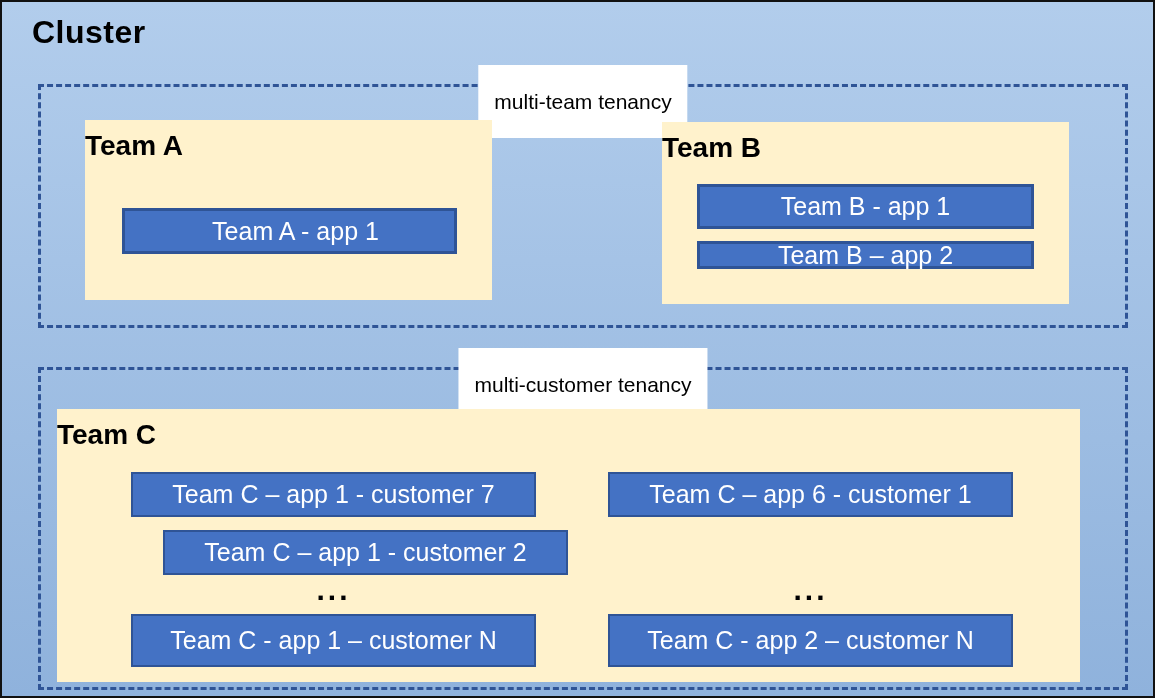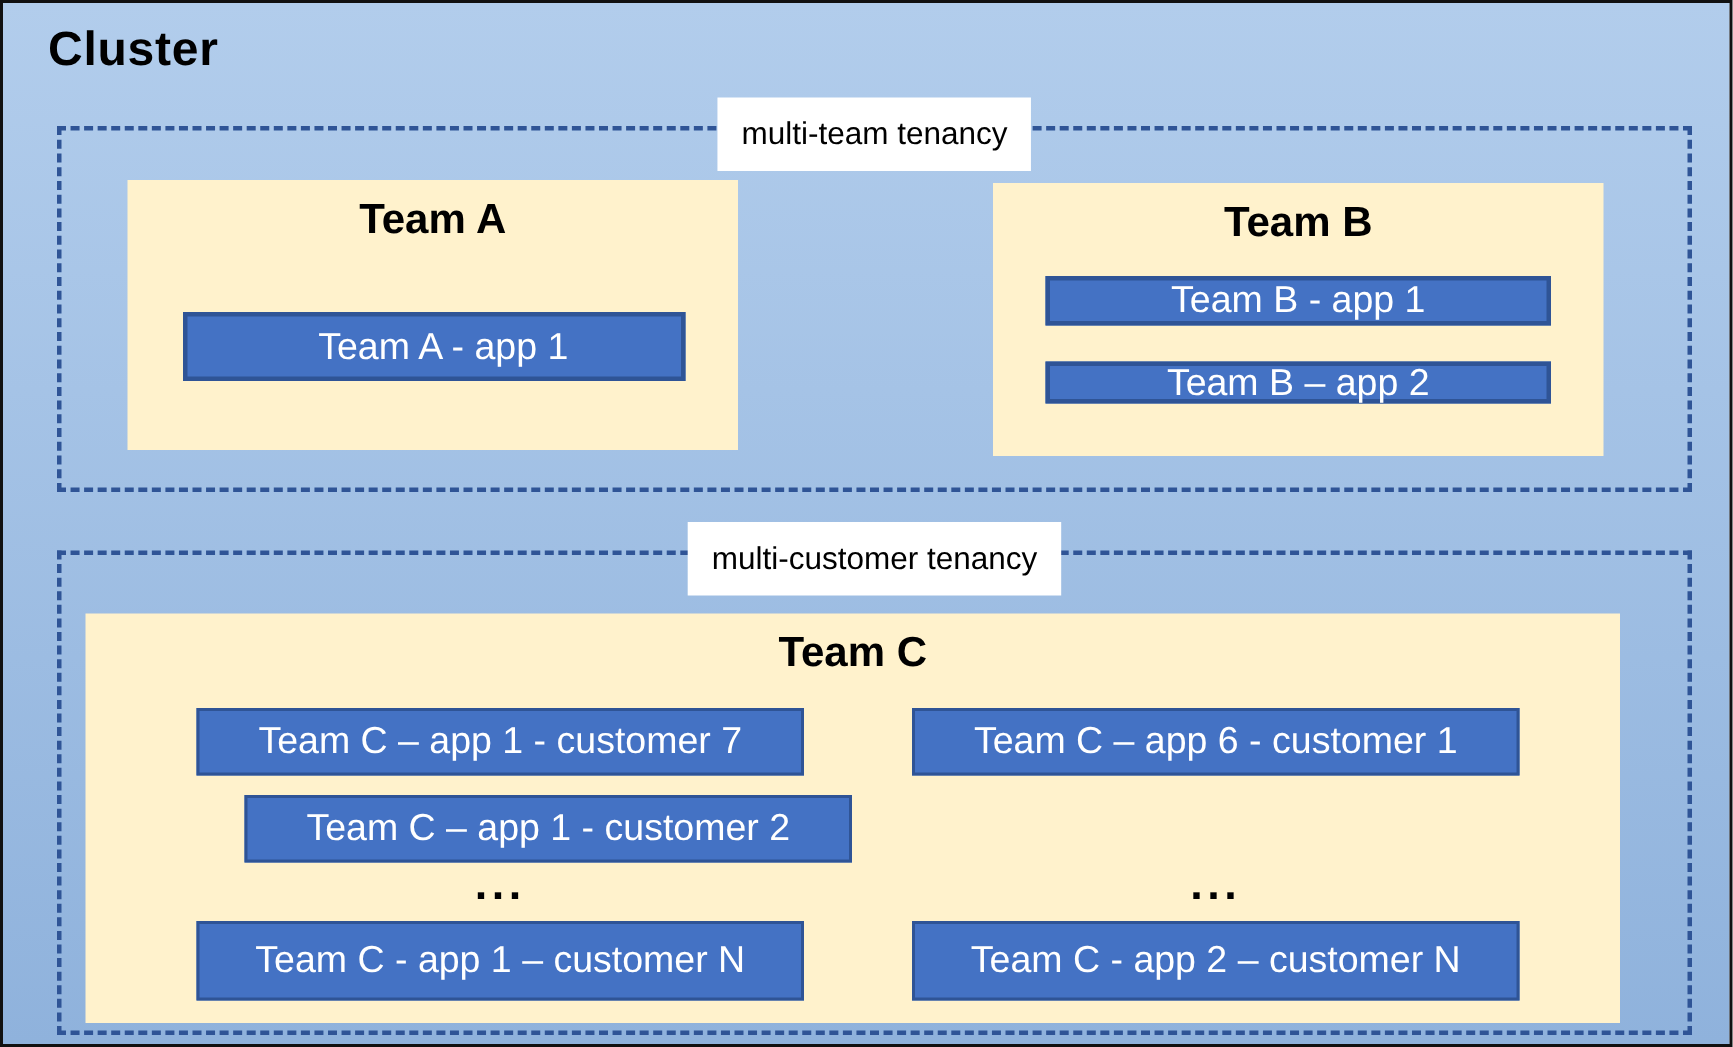--- a/index.html
+++ b/index.html
@@ -27,51 +27,51 @@
     border: 3px dashed var(--dashed, #2f5496);
   }
   .section-1 { left: 36px; top: 82px; width: 1090px; height: 244px; }
   .section-2 { left: 36px; top: 365px; width: 1090px; height: 323px; }
   .section-label {
     position: absolute; top: -22px; left: 50%;
     transform: translateX(-50%);
     background: var(--label-bg, #ffffff);
     color: #000;
     font-size: 21px;
-    padding: 12px 16px;
+    padding: 24px 16px;
     white-space: nowrap;
     line-height: 1.2;
   }
   .team {
     position: absolute;
     background: var(--team-fill, #fff2cc);
     box-sizing: border-box;
   }
   .team-a { left: 44px; top: 33px; width: 407px; height: 180px; }
   .team-b { left: 621px; top: 35px; width: 407px; height: 182px; }
   .team-c { left: 16px; top: 39px; width: 1023px; height: 273px; }
   .team-title {
     display: block;
-    text-align: center;
+    text-align: left;
     margin-top: 10px;
     font-size: 28px; font-weight: bold; color: #000;
   }
   .app-box {
     position: absolute;
     box-sizing: border-box;
     background: var(--app-fill, #4472c4);
     color: var(--app-text, #ffffff);
     display: flex; align-items: center; justify-content: center;
     font-size: 25px;
     white-space: nowrap;
   }
   .app-thick { border: 3px solid var(--app-border, #2f5496); }
   .app-thin  { border: 2px solid var(--app-border, #2f5496); }
   .team-a .app-1 { left: 37px; top: 88px; width: 335px; height: 46px; padding-left: 12px; }
-  .team-b .app-1 { left: 35px; top: 62px; width: 337px; height: 33px; }
+  .team-b .app-1 { left: 35px; top: 62px; width: 337px; height: 45px; }
   .team-b .app-2 { left: 35px; top: 119px; width: 337px; height: 28px; }
   .app-column { position: absolute; top: 63px; width: 405px; height: 190px; }
   .col-1 { left: 74px; }
   .col-2 { left: 551px; }
   .app-column .row-1 { left: 0; top: 0;    width: 405px; height: 45px; }
   .app-column .row-2 { left: 0; top: 58px; width: 405px; height: 45px; margin-left: 32px; }
   .app-column .row-n { left: 0; top: 142px; width: 405px; height: 53px; }
   .ellipsis {
     position: absolute; left: 0; top: 103px; width: 405px;
     text-align: center;

